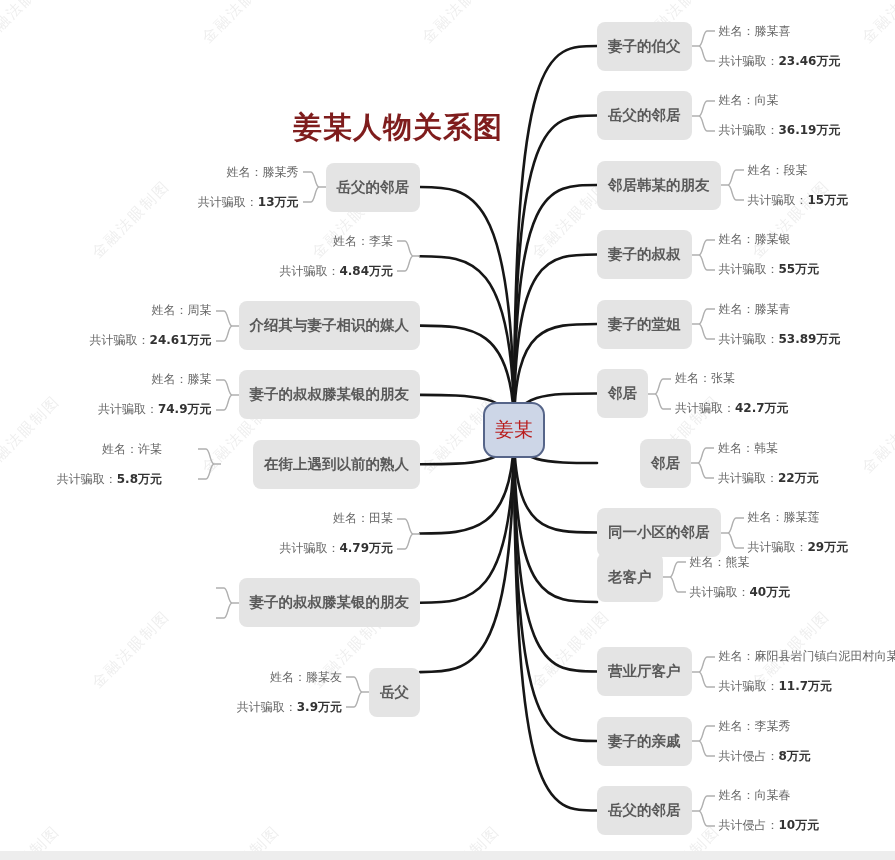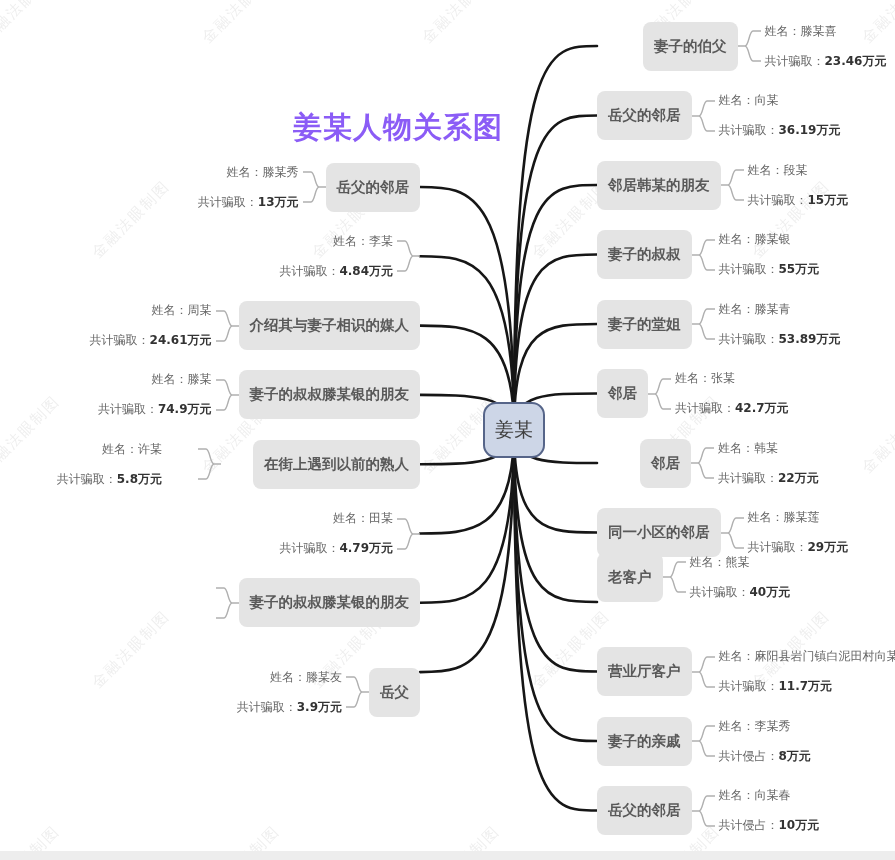--- a/index.html
+++ b/index.html
@@ -9,29 +9,29 @@
     background:#ffffff;
   }
   #edges{position:absolute;left:0;top:0;z-index:1;}
   #watermarks{position:absolute;left:0;top:0;width:100%;height:100%;z-index:0;pointer-events:none;}
   .wm{
     position:absolute;font-size:15px;letter-spacing:2px;color:var(--wm,#999);
     opacity:0.16;transform:rotate(-45deg);white-space:nowrap;
   }
   #title{
     position:absolute;left:248px;top:108px;width:300px;text-align:center;
-    font-size:29px;font-weight:bold;color:#8b5cf6;letter-spacing:1px;z-index:2;margin:0;
+    font-size:29px;font-weight:bold;color:#7f1d1d;letter-spacing:1px;z-index:2;margin:0;
   }
   #center-node{
     position:absolute;left:483px;top:402px;width:62px;height:56px;z-index:3;
     background:var(--center-fill,#cdd6e7);
     border:2px solid var(--center-border,#566589);
     border-radius:13px;box-sizing:border-box;
     display:flex;align-items:center;justify-content:center;
-    font-size:19px;color:#404040;
+    font-size:19px;color:#b91c1c;
   }
   .row{
     position:absolute;height:56px;display:flex;align-items:center;z-index:2;
   }
   .row.right{flex-direction:row-reverse;}
   .node-box{
     background:var(--node-fill,#e4e4e4);
     color:var(--node-text,#595959);
     font-size:14.5px;font-weight:bold;
     padding:16px 11px;border-radius:8px;white-space:nowrap;
@@ -181,21 +181,21 @@
     <div class="ann">
       <div class="ann-line">姓名：滕某友</div>
       <div class="ann-line"><span class="amt-label">共计骗取：</span><span class="amt-value">3.9万元</span></div>
     </div>
     <svg class="bracket" width="23" height="56" viewBox="0 0 23 56">
       <path d="M0 28 H7 M7 28 C11 28 11 13 15 13 H23 M7 28 C11 28 11 43 15 43 H23"></path>
     </svg>
     <div class="node-box">岳父</div>
   </div>
 
-  <div class="row right" style="top: 18px; left: 597px; margin-left: 46px;">
+  <div class="row right" style="top: 18px; left: 597px;">
     <div class="ann">
       <div class="ann-line">姓名：滕某喜</div>
       <div class="ann-line"><span class="amt-label">共计骗取：</span><span class="amt-value">23.46万元</span></div>
     </div>
     <svg class="bracket" width="23" height="56" viewBox="0 0 23 56">
       <path d="M0 28 H7 M7 28 C11 28 11 13 15 13 H23 M7 28 C11 28 11 43 15 43 H23"></path>
     </svg>
     <div class="node-box">妻子的伯父</div>
   </div>
 

